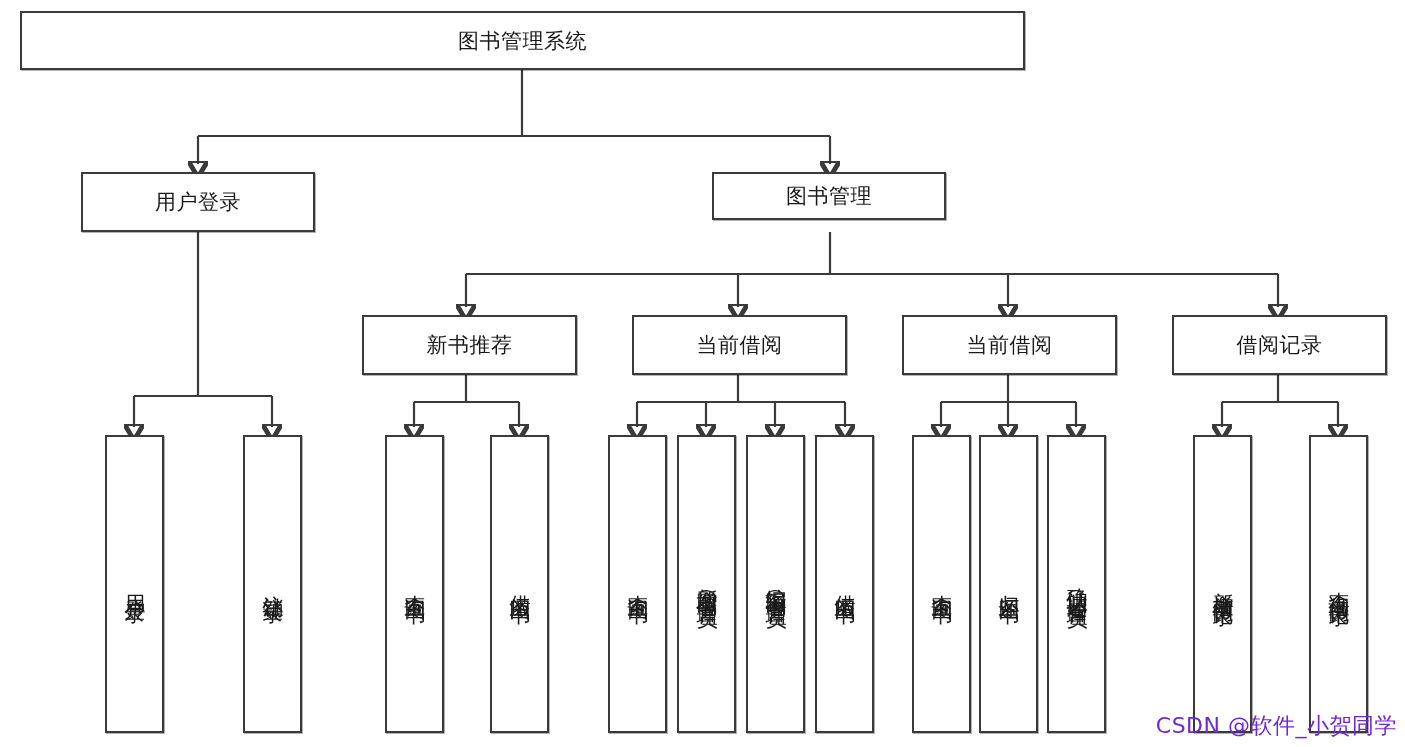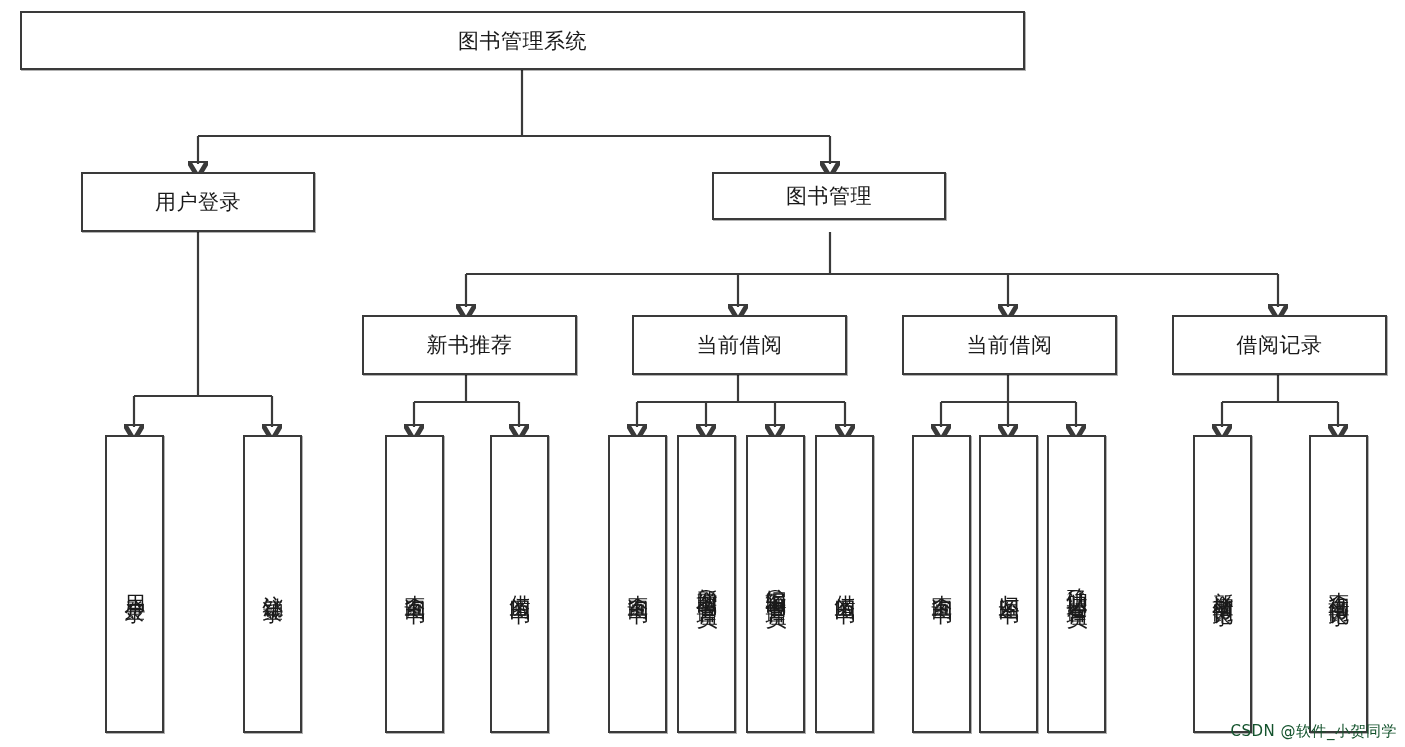--- a/index.html
+++ b/index.html
@@ -52,22 +52,22 @@
   }
   svg#wires path, svg#wires line {
     stroke: #3a3a3a;
     stroke-width: 2.2;
     fill: none;
   }
   .watermark {
     position: absolute;
     right: 8px;
     bottom: 6px;
-    font-size: 15px;
-    color: #14532d;
+    font-size: 22px;
+    color: #6d28d9;
     white-space: nowrap;
     letter-spacing: 0.5px;
     margin-top: 28px;
   }
 </style>
 </head>
 <body>
 
 <div id="canvas">
 

